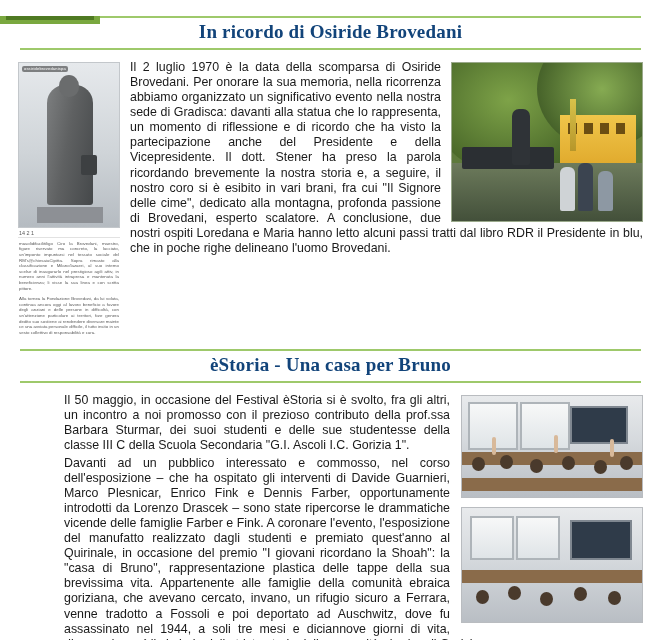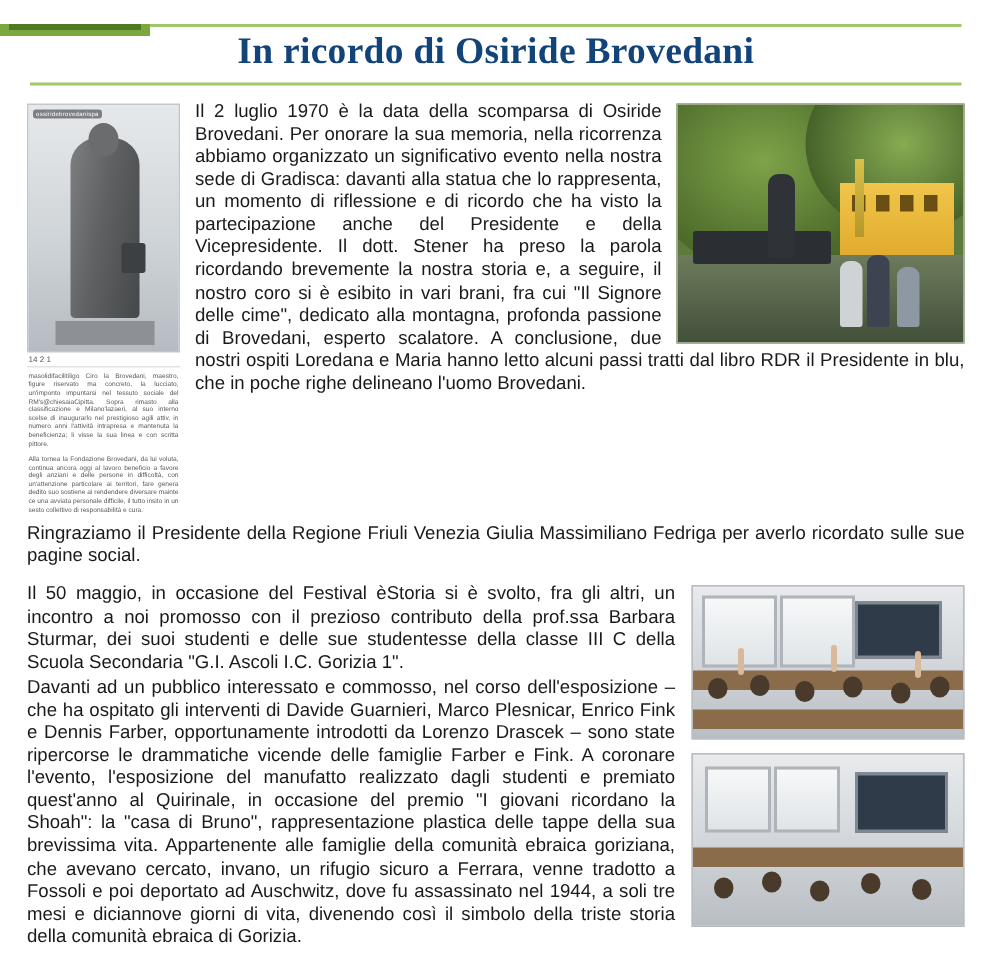--- a/index.html
+++ b/index.html
@@ -44,35 +44,35 @@
   }
   .section-title-box {
     border-top: 2px solid #9ec96b;
     border-bottom: 2px solid #9ec96b;
     text-align: center;
     padding: 3px 0 5px;
     margin: 0 6px 10px 6px;
   }
   .section-title {
     font-family: "Liberation Serif", serif;
-    font-size: 25px;
+    font-size: 19px;
     font-weight: bold;
     color: #12447a;
     line-height: 1.15;
     letter-spacing: 0.2px;
   }
 
   .article-body {
     font-family: "Liberation Sans", sans-serif;
     font-size: 12.4px;
     line-height: 15.1px;
     color: #1a1a1a;
     text-align: justify;
   }
-  .article-body p { margin: 0 0 2px 0; }
+  .article-body p { margin: 0 0 2px 0; padding-left: 46px; }
 
   
   .art1 {
     position: relative;
     padding: 0 4px;
   }
   .art1 .figure-left {
     float: left;
     width: 102px;
     margin: 2px 10px 4px 0;
@@ -315,27 +315,27 @@
           <div class="person p1"></div>
           <div class="person p2"></div>
           <div class="person p3"></div>
         </div>
       </div>
 
       <div class="article-body">
         <p>Il 2 luglio 1970 è la data della scomparsa di Osiride Brovedani. Per onorare la sua memoria, nella ricorrenza abbiamo organizzato un significativo evento nella nostra sede di Gradisca: davanti alla statua che lo rappresenta, un momento di riflessione e di ricordo che ha visto la partecipazione anche del Presidente e della Vicepresidente. Il dott. Stener ha preso la parola ricordando brevemente la nostra storia e, a seguire, il nostro coro si è esibito in vari brani, fra cui "Il Signore delle cime", dedicato alla montagna, profonda passione di Brovedani, esperto scalatore. A conclusione, due nostri ospiti Loredana e Maria hanno letto alcuni passi tratti dal libro RDR il Presidente in blu, che in poche righe delineano l'uomo Brovedani.</p>
       </div>
       <div class="clear"></div>
-      <div class="article-body tail">
-        <p>Ringraziamo il Presidente della Regione Friuli Venezia Giulia Massimiliano Fedriga per averlo ricordato sulle sue pagine social.</p>
-      </div>
     </div>
   </div>
 
   <div class="section" style="margin-top:10px;">
+    <div class="section-title-box">
+      <div class="section-title">èStoria - Una casa per Bruno</div>
+    </div>
 
     <div class="art2">
       <div class="figure-right">
 
         <div class="photo-class">
           <div class="wall"></div>
           <div class="window"></div>
           <div class="window w2"></div>
           <div class="screen"></div>
           <div class="rowdesk" style="top:56px"></div>

